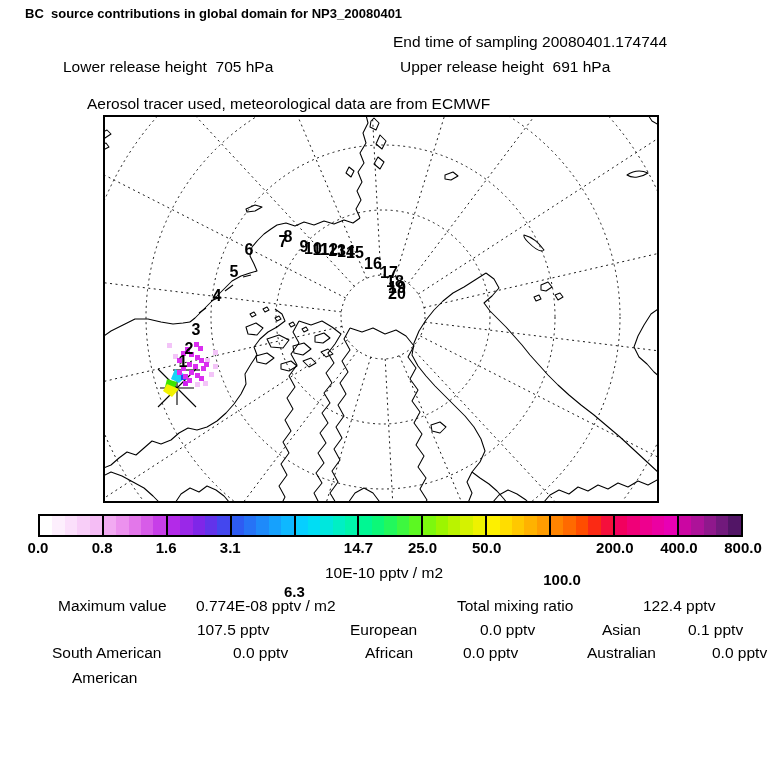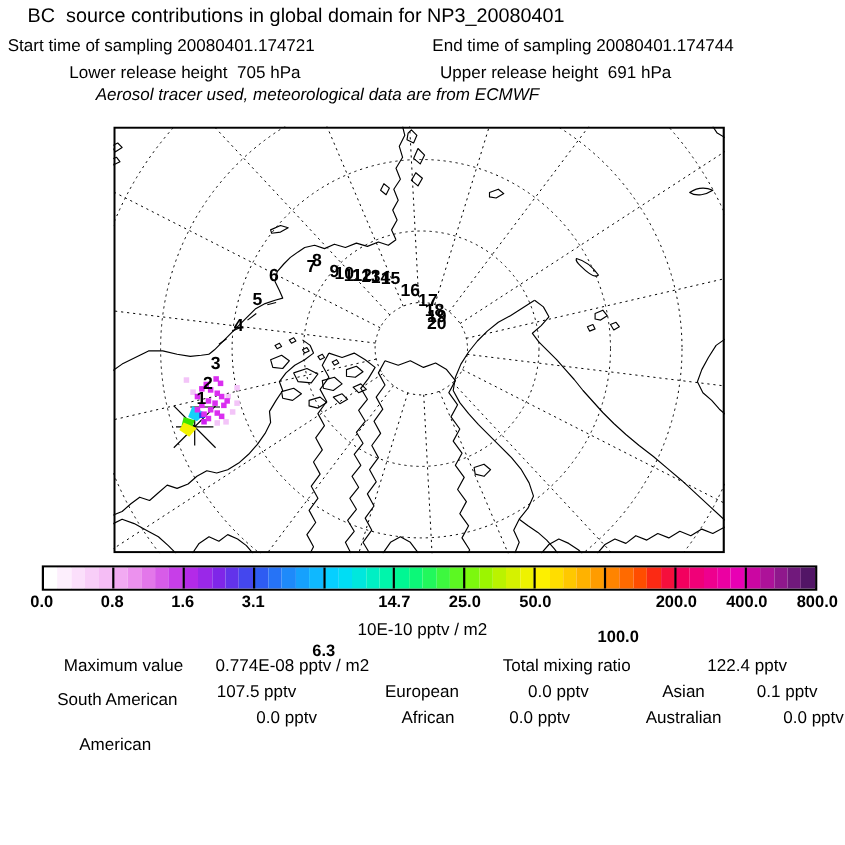--- a/index.html
+++ b/index.html
@@ -1,38 +1,37 @@
 <!DOCTYPE html>
 <html><head>
 <meta charset="utf-8">
 <style>
   html,body{margin:0;padding:0;background:#ffffff;}
   .page{position:relative;width:768px;height:768px;background:#ffffff;overflow:hidden;
         font-family:"Liberation Sans",sans-serif;color:#000;}
   .hdr{position:absolute;white-space:pre;font-size:15.5px;line-height:16px;}
-  .title{left:25px;top:6px;font-size:18px;font-weight:normal;}
+  .title{left:25px;top:6px;font-size:13px;font-weight:bold;}
   .l2a{left:7px;top:34px;}  .l2b{left:393px;top:34px;}
   .l3a{left:63px;top:59px;} .l3b{left:400px;top:59px;}
-  .l4{left:87px;top:79px;font-style:italic;}
+  .l4{left:87px;top:96px;}
   .map-frame{position:absolute;left:103px;top:115px;width:556px;height:388px;}
   .colorbar{position:absolute;left:38px;top:514px;width:705px;height:23px;
             border:2px solid #000;box-sizing:border-box;display:flex;}
   .cb-cell{flex:1 1 auto;height:100%;}
   .cb-seg-divider{border-left:2px solid #000;}
   .cb-tick{position:absolute;top:539px;transform:translateX(-50%);
            font-weight:bold;font-size:15px;white-space:nowrap;}
   .caption{left:0;right:0;top:565px;text-align:center;white-space:pre;}
   .stat{position:absolute;white-space:pre;font-size:15.5px;}
 </style>
 </head>
 <body>
 
 <div class="page">
   <div class="hdr title">BC  source contributions in global domain for NP3_20080401</div>
-  <div class="hdr l2a">Start time of sampling 20080401.174721</div>
   <div class="hdr l2b">End time of sampling 20080401.174744</div>
   <div class="hdr l3a">Lower release height  705 hPa</div>
   <div class="hdr l3b">Upper release height  691 hPa</div>
   <div class="hdr l4">Aerosol tracer used, meteorological data are from ECMWF</div>
 
   <div class="map-frame" id="map-frame"><svg width="556" height="388" viewBox="0 0 556 388">
         <g fill="none" stroke="#000" stroke-width="0.9" stroke-dasharray="2 3.5">
           <circle cx="280" cy="202" r="42"></circle>
           <circle cx="280" cy="202" r="107"></circle>
           <circle cx="280" cy="202" r="172"></circle>
@@ -251,20 +250,20 @@
       <span class="stat" style="left: 58px; top: 597px;">Maximum value</span>
       <span class="stat" style="left: 196px; top: 597px;">0.774E-08 pptv / m2</span>
       <span class="stat" style="left: 457px; top: 597px;">Total mixing ratio</span>
       <span class="stat" style="left: 643px; top: 597px;">122.4 pptv</span>
       <span class="stat" style="left: 72px; top: 621px; margin-top: 48px;">American</span>
       <span class="stat" style="left: 197px; top: 621px;">107.5 pptv</span>
       <span class="stat" style="left: 350px; top: 621px;">European</span>
       <span class="stat" style="left: 480px; top: 621px;">0.0 pptv</span>
       <span class="stat" style="left: 602px; top: 621px;">Asian</span>
       <span class="stat" style="left: 688px; top: 621px;">0.1 pptv</span>
-      <span class="stat" style="left: 52px; top: 628px; text-align: center;">South American</span>
+      <span class="stat" style="left: 52px; top: 644px; text-align: center;">South American</span>
       <span class="stat" style="left: 233px; top: 644px;">0.0 pptv</span>
       <span class="stat" style="left: 365px; top: 644px;">African</span>
       <span class="stat" style="left: 463px; top: 644px;">0.0 pptv</span>
       <span class="stat" style="left: 587px; top: 644px;">Australian</span>
       <span class="stat" style="left: 712px; top: 644px;">0.0 pptv</span>
     </div>
 </div>
 
 </body></html>

